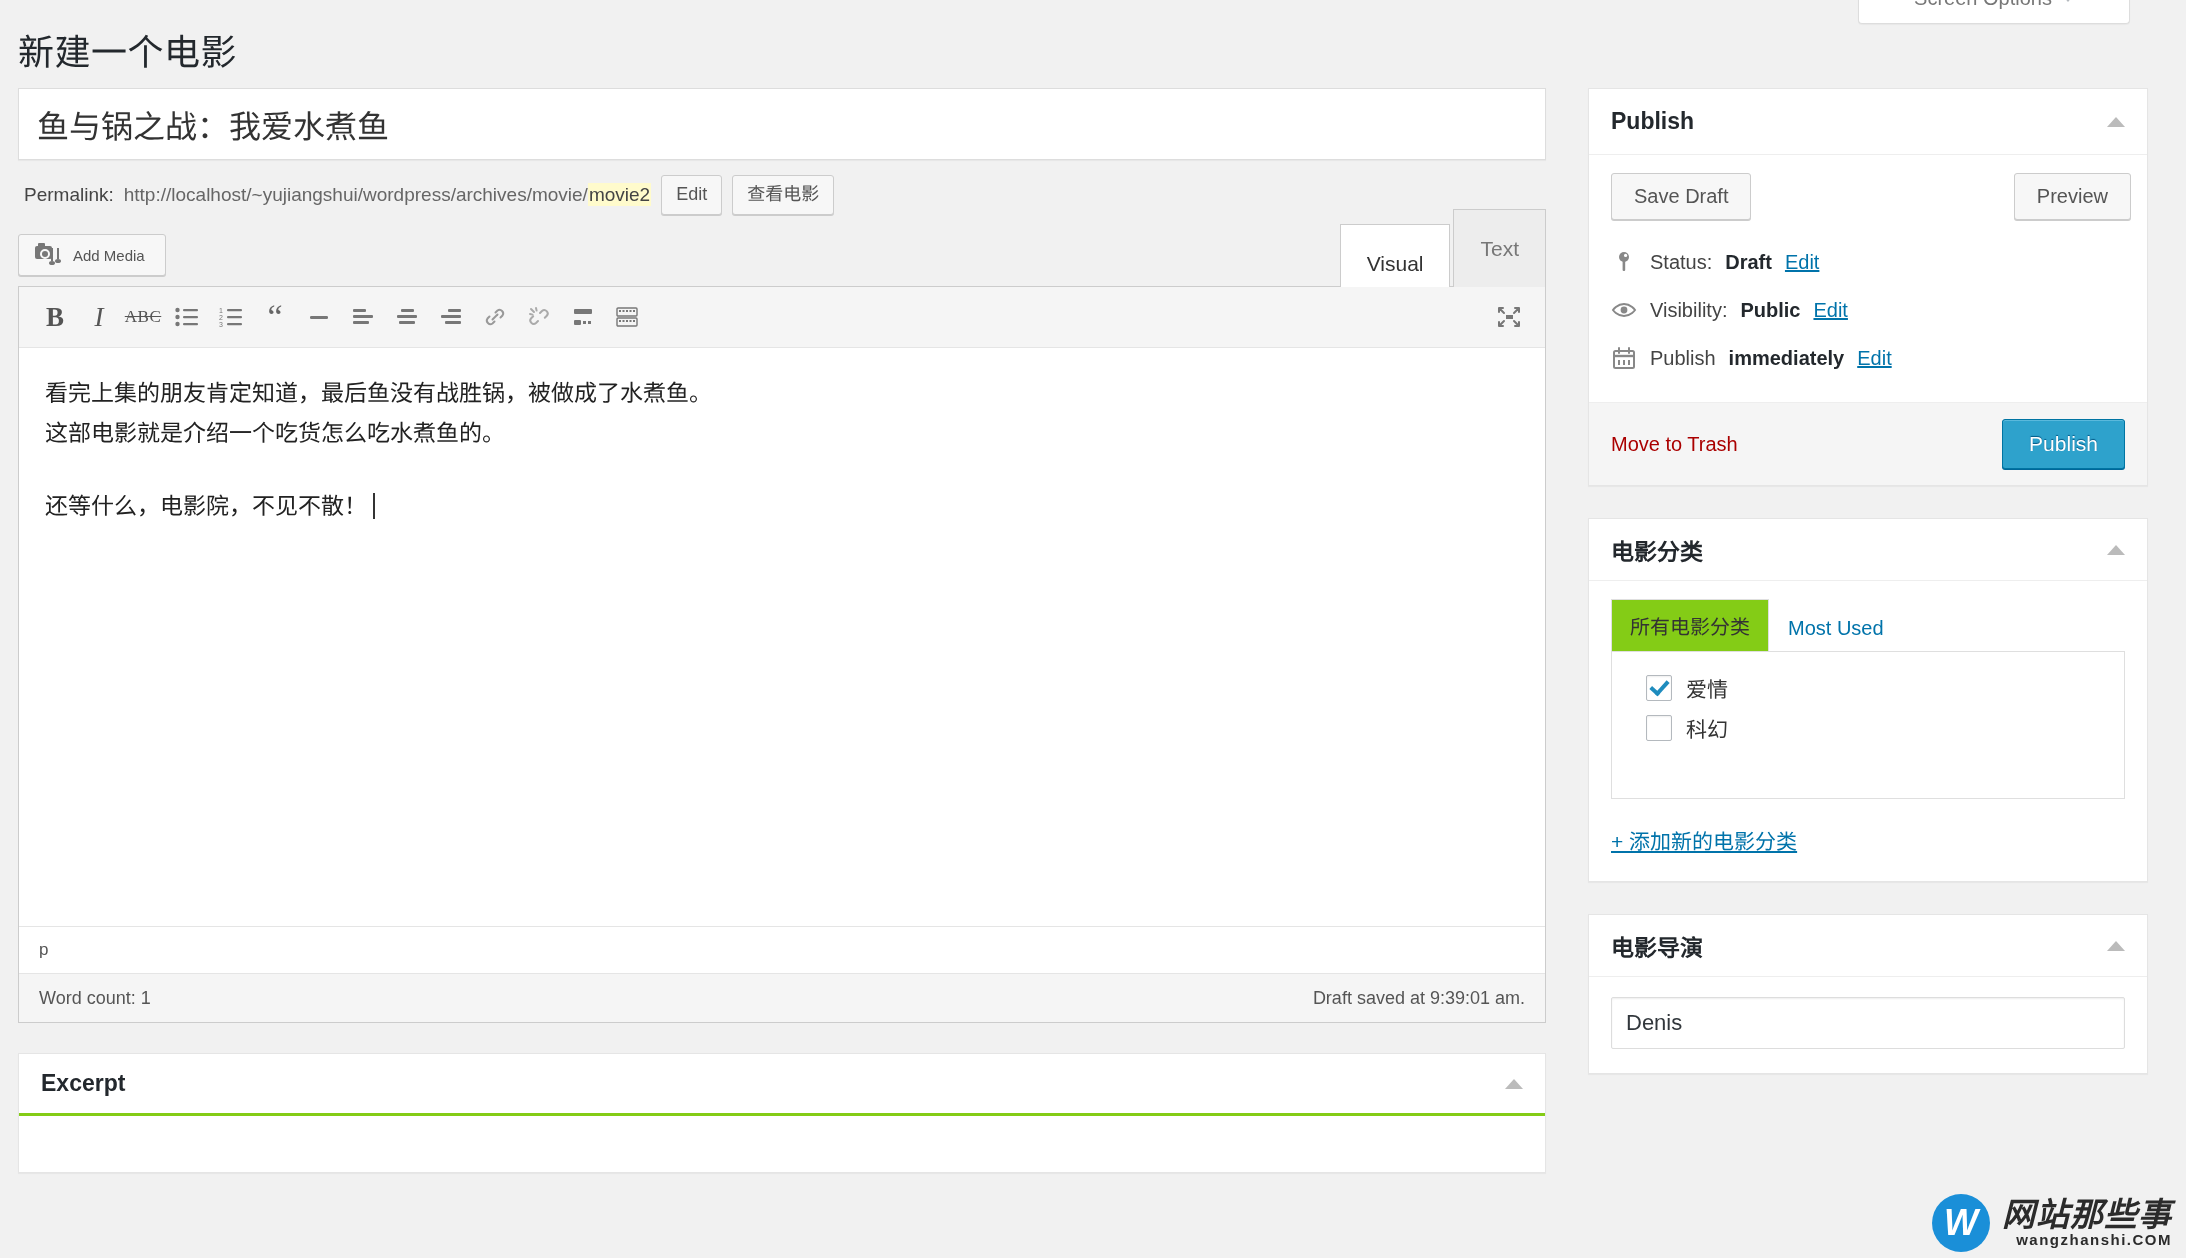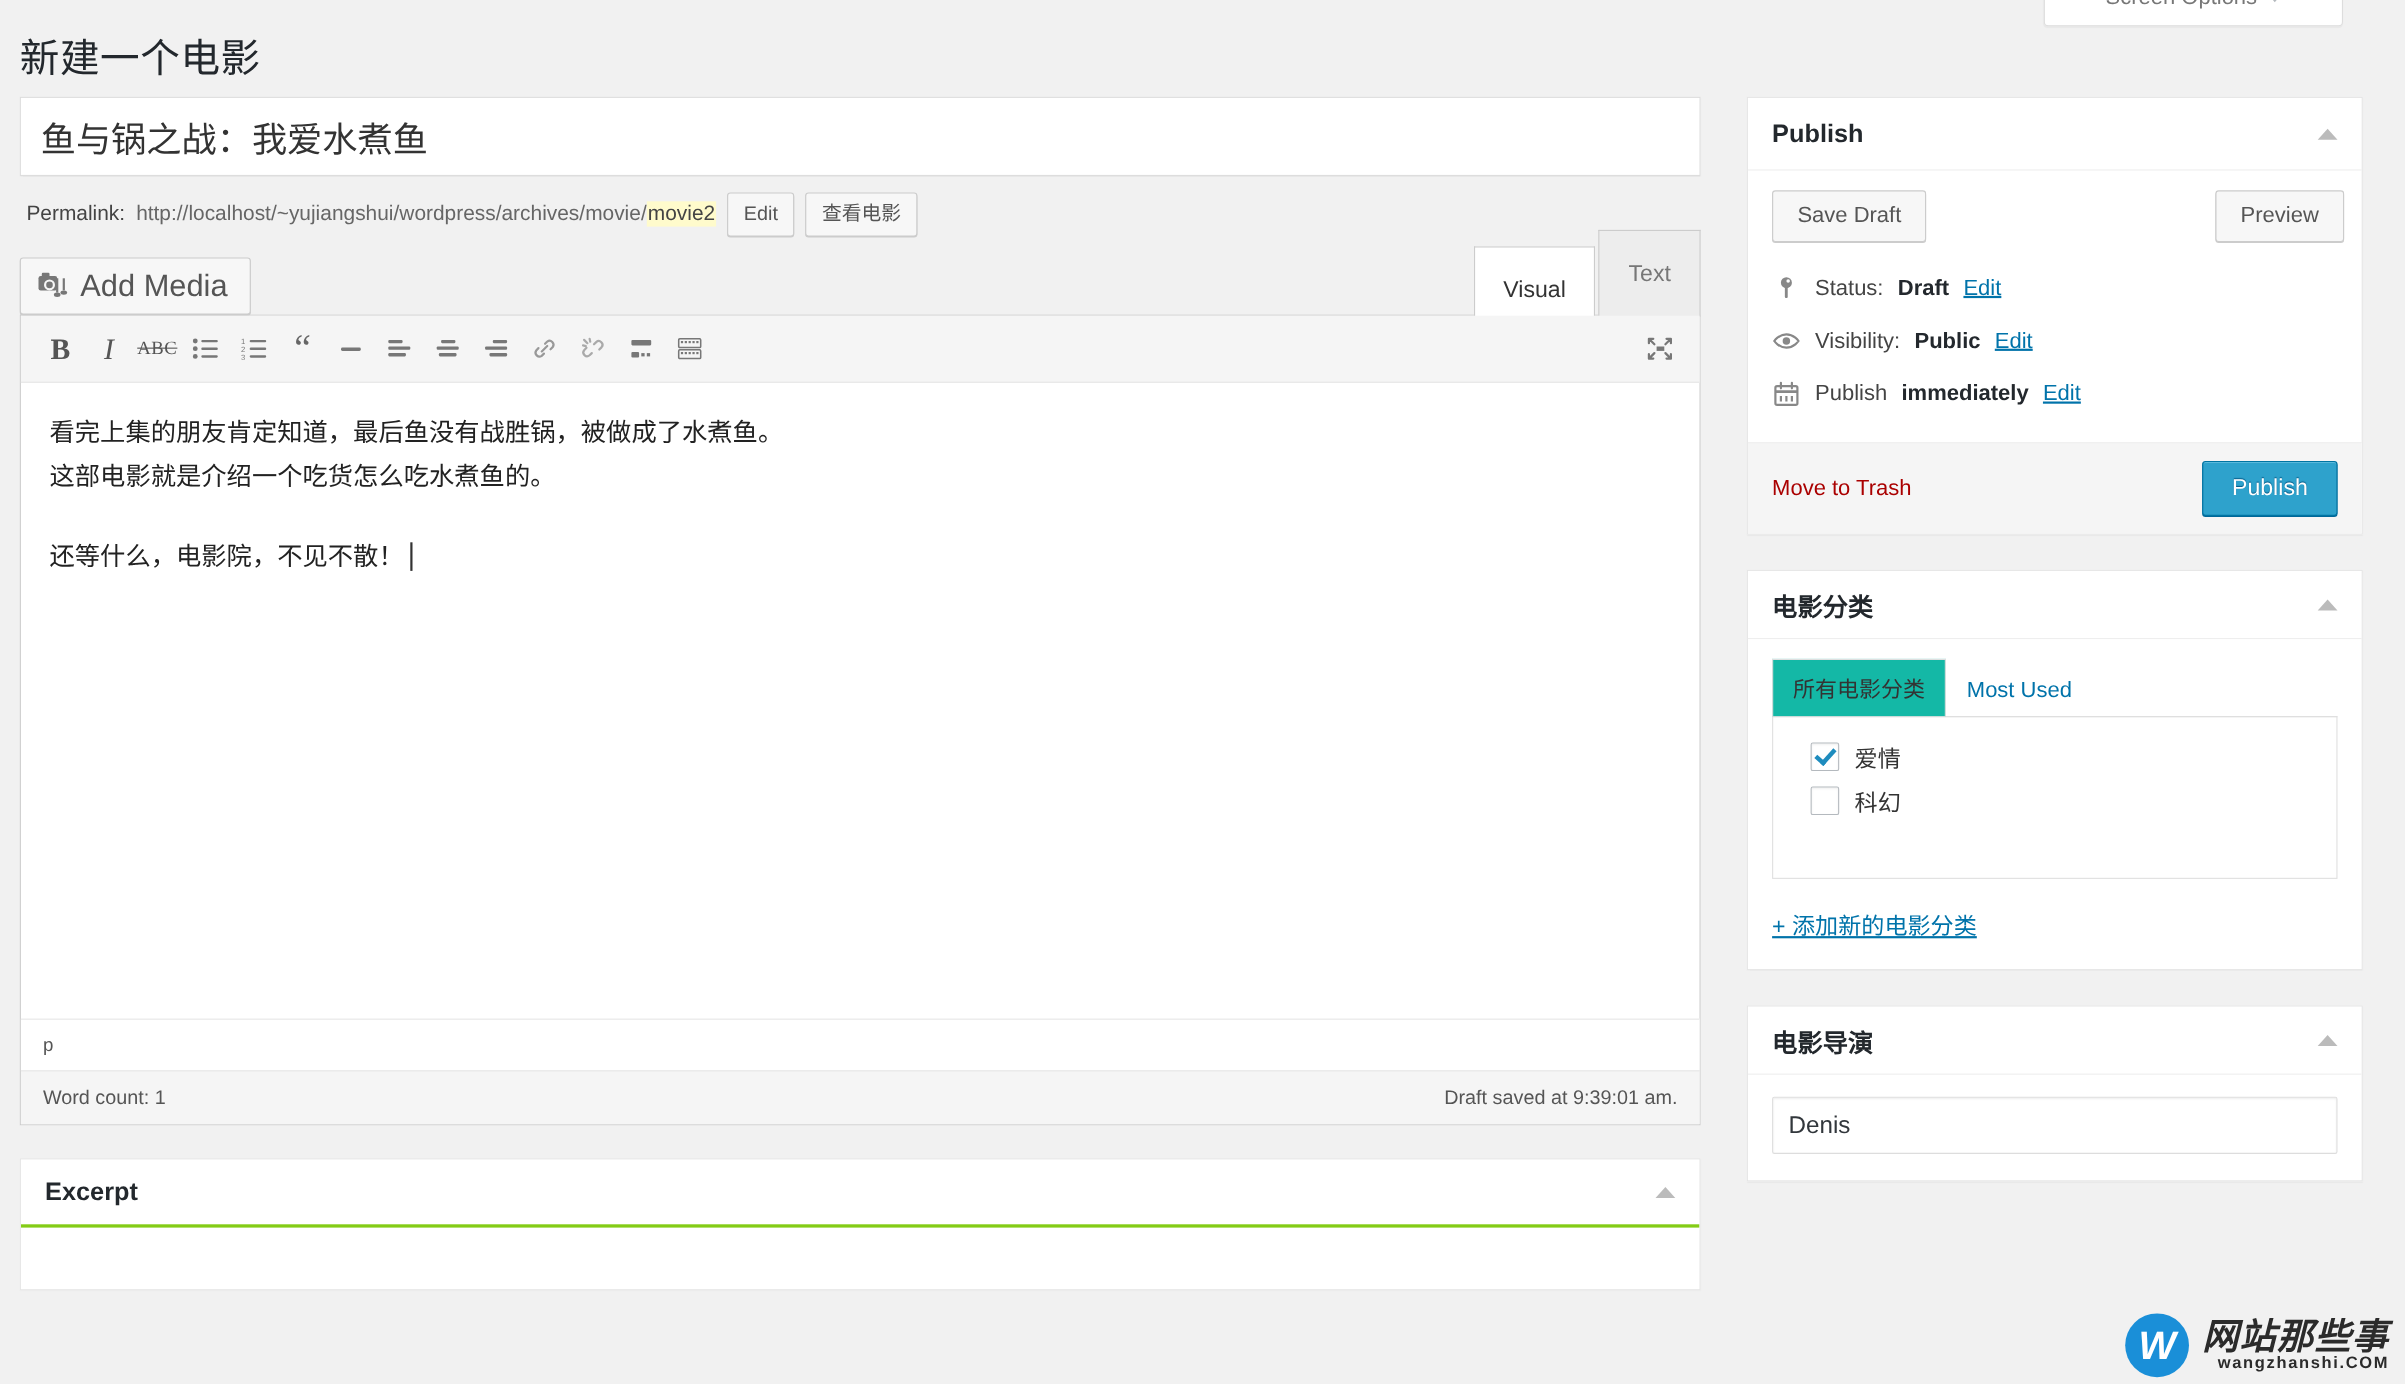--- a/index.html
+++ b/index.html
@@ -135,21 +135,21 @@
     left: 0;
     top: 0;
     display: flex;
     align-items: center;
     gap: 12px;
     background: #f7f7f7;
     border: 1px solid #ccc;
     border-radius: 3px;
     box-shadow: 0 1px 0 #ccc;
     padding: 9px 20px 9px 16px;
-    font-size: 28px;
+    font-size: 15px;
     color: #555;
     cursor: pointer;
   }
   .icon-media {
     width: 26px; height: 22px;
     position: relative;
     flex: none;
   }
   .icon-media .cam {
     position: absolute; left: 0; top: 2px;
@@ -387,21 +387,21 @@
   }
   .tax-tab {
     font-size: 20px;
     padding: 11px 18px;
     cursor: pointer;
     color: #0073aa;
     border: 1px solid transparent;
     border-bottom: none;
   }
   .tax-tab.active {
-    background: #14b8a6;
+    background: #84cc16;
     border-color: #dfdfdf;
     color: #333;
     text-align: center;
   }
   .tax-list {
     border: 1px solid #dfdfdf;
     background: #fff;
     height: 148px;
     padding: 16px 18px;
     box-sizing: border-box;

